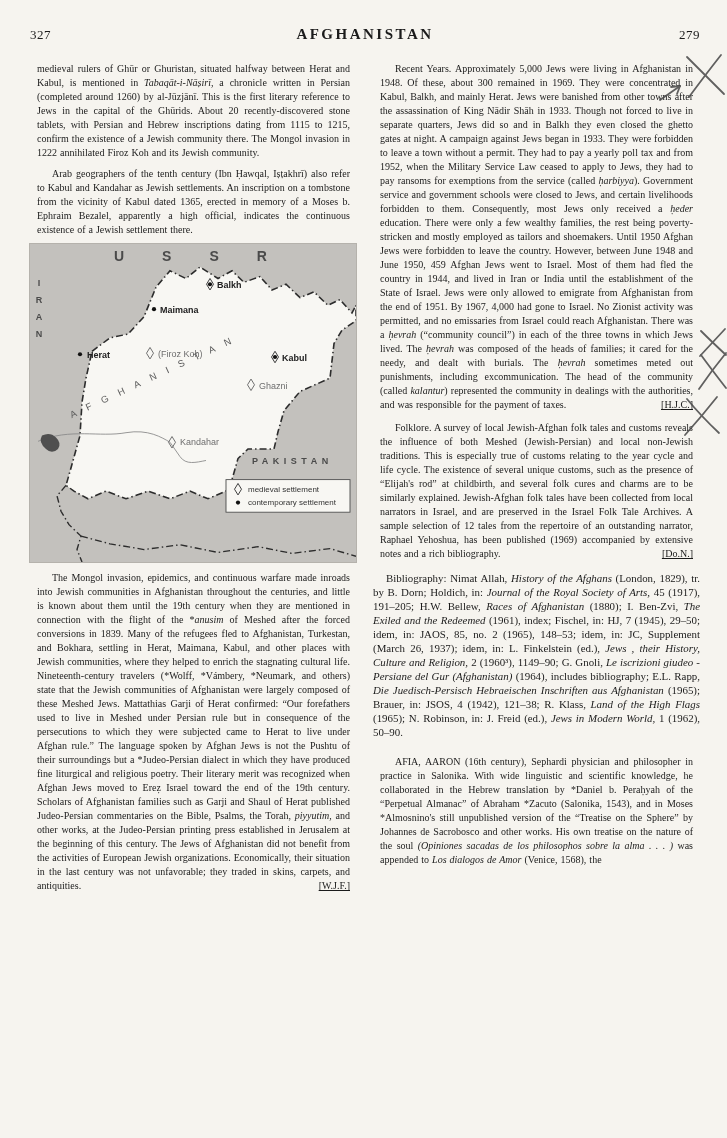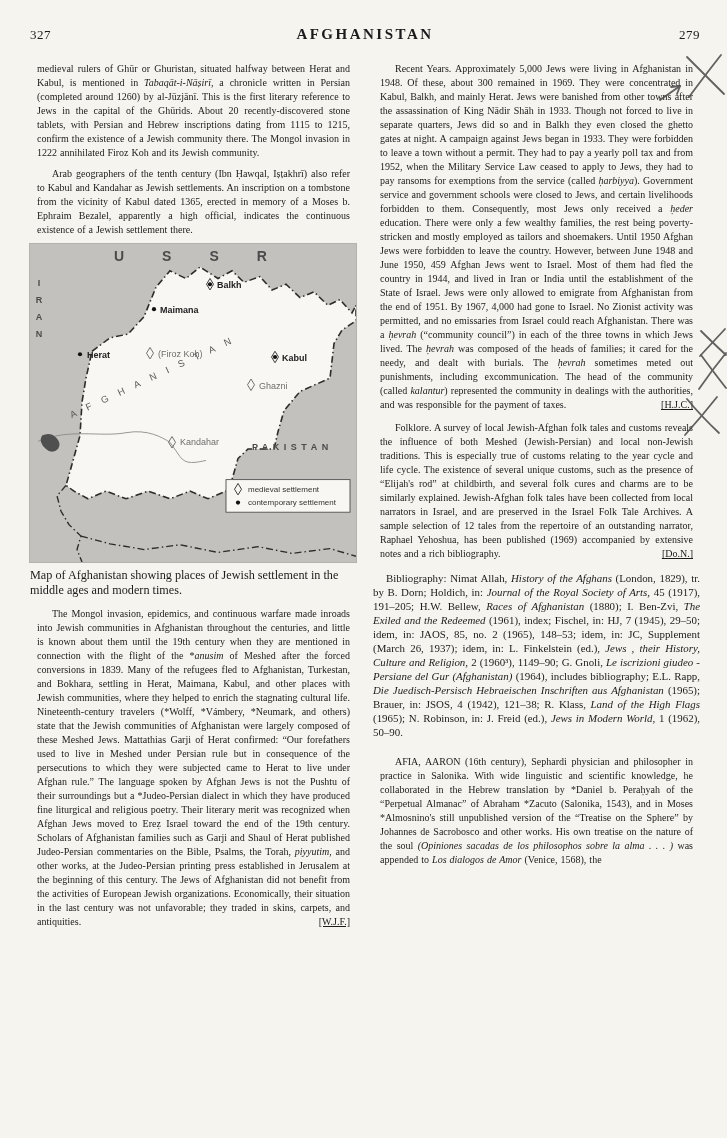--- a/index.html
+++ b/index.html
@@ -43,21 +43,21 @@
   .map-wrap svg{display:block;}
   .region-label{
     position:absolute;font-family:"Liberation Sans","DejaVu Sans",sans-serif;
     color:#4a4a4a;white-space:nowrap;pointer-events:none;
   }
   .region-ussr{left:64px;top:4px;font-size:14px;font-weight:bold;letter-spacing:38px;margin-left:20px;}
   .region-iran{left:4px;top:34px;font-size:9px;font-weight:bold;letter-spacing:7px;
     writing-mode:vertical-rl;text-orientation:upright;}
   .region-afgh{left:38px;top:166px;font-size:9.5px;letter-spacing:11px;color:#5c5c5c;
     transform:rotate(-25deg);transform-origin:0 0;}
-  .region-pak{left:222px;top:198px;font-size:9px;font-weight:bold;letter-spacing:4.5px;}
+  .region-pak{left:222px;top:212px;font-size:9px;font-weight:bold;letter-spacing:4.5px;}
   .map-caption{
     margin:6px 0 0 0;font-size:12.2px;line-height:14.8px;text-align:left;
   }
   .annotations{position:absolute;left:0;top:0;pointer-events:none;}
   .city-label{font-family:"Liberation Sans","DejaVu Sans",sans-serif;font-size:9px;}
   .city-bold{font-weight:bold;fill:#222;}
   .city-gray{fill:#6e6e6e;}
   .legend-label{font-family:"Liberation Sans","DejaVu Sans",sans-serif;font-size:8px;fill:#333;}
 </style>
 </head>
@@ -132,21 +132,20 @@
               <circle cx="208" cy="270" r="2.1" fill="#111"></circle>
               <text class="legend-label" x="218" y="273">contemporary settlement</text>
             </g>
           </svg>
 
           <div class="region-label region-ussr">USSR</div>
           <div class="region-label region-iran">IRAN</div>
           <div class="region-label region-afgh">AFGHANISTAN</div>
           <div class="region-label region-pak">PAKISTAN</div>
         </div>
-        <figcaption class="map-caption">Map of Afghanistan showing places of Jewish settlement in the middle ages and modern times.</figcaption>
       </figure>
 
       <p class="body-para indent sect"><span>The Mongol invasion, epidemics, and continuous warfare made inroads into Jewish communities in Afghanistan throughout the centuries, and little is known about them until the 19th century when they are mentioned in connection with the flight of the *</span><span class="run-i">anusim</span><span> of Meshed after the forced conversions in 1839. Many of the refugees fled to Afghanistan, Turkestan, and Bokhara, settling in Herat, Maimana, Kabul, and other places with Jewish communities, where they helped to enrich the stagnating cultural life. Nineteenth-century travelers (*Wolff, *Vámbery, *Neumark, and others) state that the Jewish communities of Afghanistan were largely composed of these Meshed Jews. Mattathias Garji of Herat confirmed: “Our forefathers used to live in Meshed under Persian rule but in consequence of the persecutions to which they were subjected came to Herat to live under Afghan rule.” The language spoken by Afghan Jews is not the Pushtu of their surroundings but a *Judeo-Persian dialect in which they have produced fine liturgical and religious poetry. Their literary merit was recognized when Afghan Jews moved to Ereẓ Israel toward the end of the 19th century. Scholars of Afghanistan families such as Garji and Shaul of Herat published Judeo-Persian commentaries on the Bible, Psalms, the Torah, </span><span class="run-i">piyyutim,</span><span> and other works, at the Judeo-Persian printing press established in Jerusalem at the beginning of this century. The Jews of Afghanistan did not benefit from the activities of European Jewish organizations. Economically, their situation in the last century was not unfavorable; they traded in skins, carpets, and antiquities.</span><span class="run-sig">[W.J.F.]</span></p>
     </div>
 
     <div class="col">
       <p class="body-para indent"><span class="run-b">Recent Years.</span><span> Approximately 5,000 Jews were living in Afghanistan in 1948. Of these, about 300 remained in 1969. They were concentrated in Kabul, Balkh, and mainly Herat. Jews were banished from other towns after the assassination of King Nādir Shāh in 1933. Though not forced to live in separate quarters, Jews did so and in Balkh they even closed the ghetto gates at night. A campaign against Jews began in 1933. They were forbidden to leave a town without a permit. They had to pay a yearly poll tax and from 1952, when the Military Service Law ceased to apply to Jews, they had to pay ransoms for exemptions from the service (called </span><span class="run-i">ḥarbiyya</span><span>). Government service and government schools were closed to Jews, and certain livelihoods forbidden to them. Consequently, most Jews only received a </span><span class="run-i">ḥeder</span><span> education. There were only a few wealthy families, the rest being poverty-stricken and mostly employed as tailors and shoemakers. Until 1950 Afghan Jews were forbidden to leave the country. However, between June 1948 and June 1950, 459 Afghan Jews went to Israel. Most of them had fled the country in 1944, and lived in Iran or India until the establishment of the State of Israel. Jews were only allowed to emigrate from Afghanistan from the end of 1951. By 1967, 4,000 had gone to Israel. No Zionist activity was permitted, and no emissaries from Israel could reach Afghanistan. There was a </span><span class="run-i">ḥevrah</span><span> (“community council”) in each of the three towns in which Jews lived. The </span><span class="run-i">ḥevrah</span><span> was composed of the heads of families; it cared for the needy, and dealt with burials. The </span><span class="run-i">ḥevrah</span><span> sometimes meted out punishments, including excommunication. The head of the community (called </span><span class="run-i">kalantur</span><span>) represented the community in dealings with the authorities, and was responsible for the payment of taxes.</span><span class="run-sig">[H.J.C.]</span></p>
       <p class="body-para indent sect"><span class="run-b">Folklore.</span><span> A survey of local Jewish-Afghan folk tales and customs reveals the influence of both Meshed (Jewish-Persian) and local non-Jewish traditions. This is especially true of customs relating to the year cycle and life cycle. The existence of several unique customs, such as the presence of “Elijah's rod” at childbirth, and several folk cures and charms are to be similarly explained. Jewish-Afghan folk tales have been collected from local narrators in Israel, and are preserved in the Israel Folk Tale Archives. A sample selection of 12 tales from the repertoire of an outstanding narrator, Raphael Yehoshua, has been published (1969) accompanied by extensive notes and a rich bibliography.</span><span class="run-sig">[Do.N.]</span></p>
       <p class="bib-para"><span class="run-b">Bibliography:</span><span> Nimat Allah, </span><span class="run-i">History of the Afghans</span><span> (London, 1829), tr. by B. Dorn; Holdich, in: </span><span class="run-i">Journal of the Royal Society of Arts,</span><span> 45 (1917), 191–205; H.W. Bellew, </span><span class="run-i">Races of Afghanistan</span><span> (1880); I. Ben-Zvi, </span><span class="run-i">The Exiled and the Redeemed</span><span> (1961), index; Fischel, in: HJ, 7 (1945), 29–50; idem, in: JAOS, 85, no. 2 (1965), 148–53; idem, in: JC, Supplement (March 26, 1937); idem, in: L. Finkelstein (ed.), </span><span class="run-i">Jews , their History, Culture and Religion,</span><span> 2 (1960³), 1149–90; G. Gnoli, </span><span class="run-i">Le iscrizioni giudeo - Persiane del Gur (Afghanistan)</span><span> (1964), includes bibliography; E.L. Rapp, </span><span class="run-i">Die Juedisch-Persisch Hebraeischen Inschriften aus Afghanistan</span><span> (1965); Brauer, in: JSOS, 4 (1942), 121–38; R. Klass, </span><span class="run-i">Land of the High Flags</span><span> (1965); N. Robinson, in: J. Freid (ed.), </span><span class="run-i">Jews in Modern World,</span><span> 1 (1962), 50–90.</span></p>
       <p class="body-para indent sect"><span class="run-b">AFIA, AARON</span><span> (16th century), Sephardi physician and philosopher in practice in Salonika. With wide linguistic and scientific knowledge, he collaborated in the Hebrew translation by *Daniel b. Peraḥyah of the “Perpetual Almanac” of Abraham *Zacuto (Salonika, 1543), and in Moses *Almosnino's still unpublished version of the “Treatise on the Sphere” by Johannes de Sacrobosco and other works. His own treatise on the nature of the soul </span><span class="run-i">(Opiniones sacadas de los philosophos sobre la alma . . . )</span><span> was appended to </span><span class="run-i">Los dialogos de Amor</span><span> (Venice, 1568), the</span></p>

